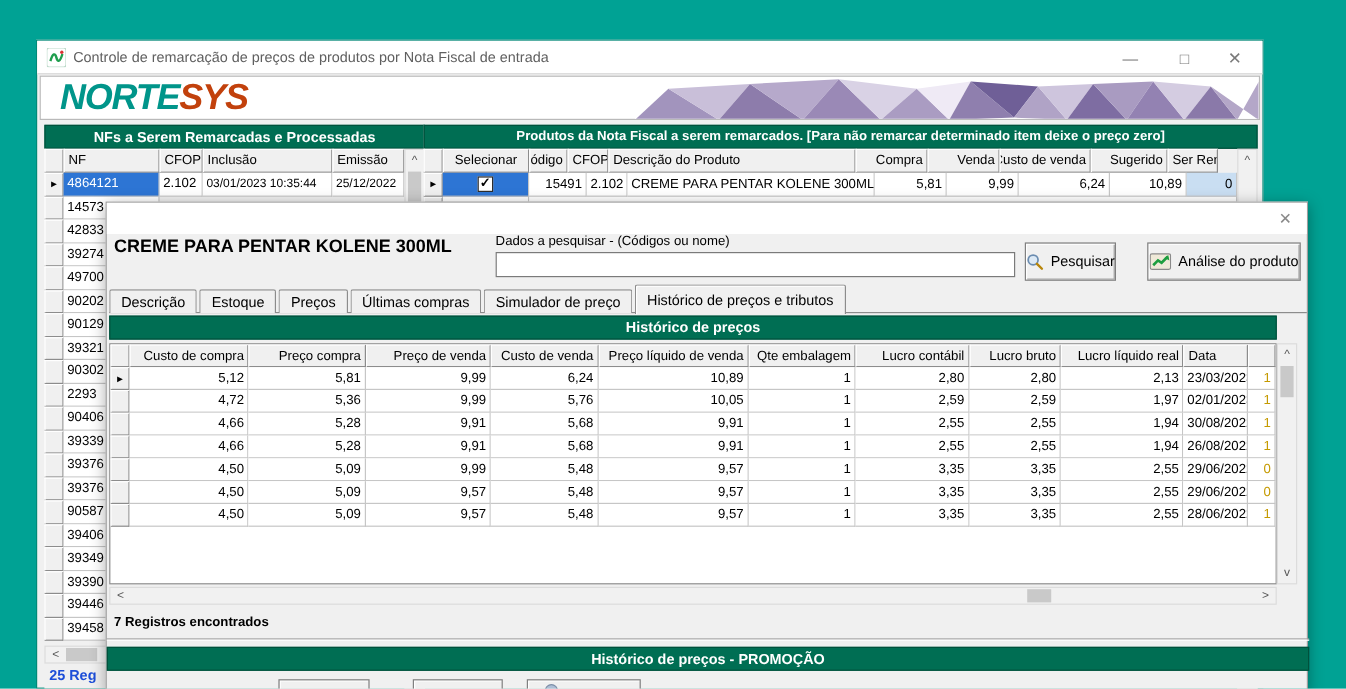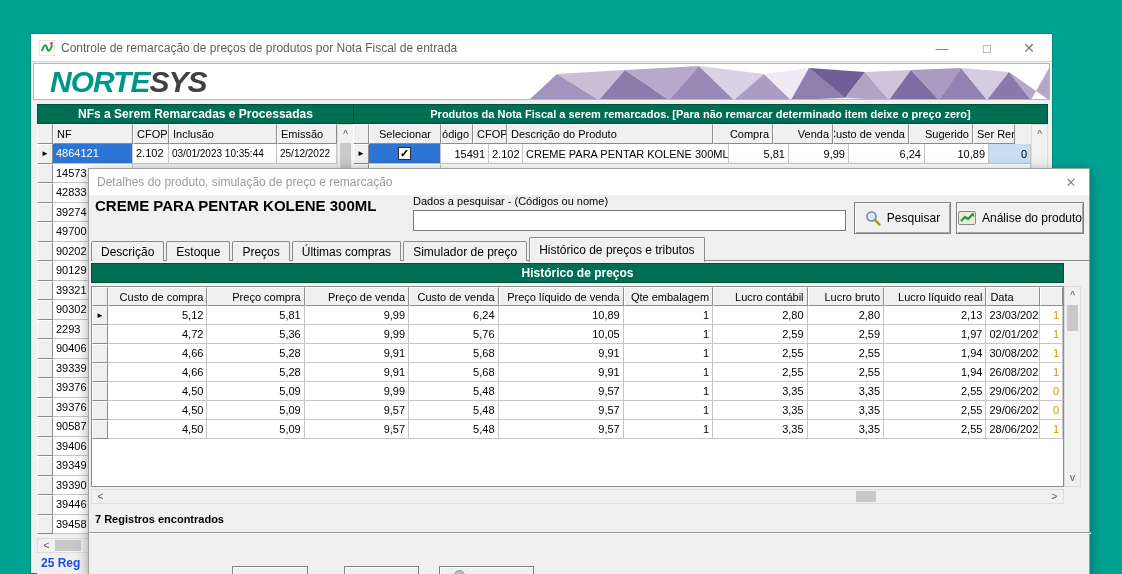--- a/index.html
+++ b/index.html
@@ -16,21 +16,21 @@
   .appicon { position:absolute; left:8px; top:6px; width:16px; height:16px; }
   .tbtn { position:absolute; top:0; width:30px; height:28px; display:flex; align-items:center;
     justify-content:center; color:#7a7a7a; font-size:13px; cursor:default; }
   .tbtn.min { right:95px; } .tbtn.max { right:50px; } .tbtn.cls { right:8px; font-size:14px; }
 
   
   .banner { position:absolute; left:2px; top:29px; width:1017px; height:37px; background:#ffffff;
     border:1px solid #b9b9b9; overflow:hidden; }
   .logo { position:absolute; left:16px; top:1px; font-style:italic; font-weight:bold; font-size:30px;
     letter-spacing:-1px; white-space:nowrap; }
-  .logo .p1 { color:#00958a; } .logo .p2 { color:#404040;font-style:italic; }
+  .logo .p1 { color:#00958a; } .logo .p2 { color:#c2410c;font-style:italic; }
   .banner svg { position:absolute; right:0; top:0; }
 
   
   .panel { position:absolute; background:#f0f0f0; }
   .left-panel  { left:6px;  top:70px; width:317px; height:470px; }
   .right-panel { left:322px; top:70px; width:695px; height:470px; }
   .gbar { background:#006e53; color:#fff; font-weight:bold; font-size:12px; display:flex;
     align-items:center; justify-content:center; border:1px solid #00513c; white-space:nowrap; overflow:hidden; }
   .phdr { position:absolute; left:0; top:0; width:100%; height:20px; }
   .right-panel .phdr { font-size:11px; }
@@ -65,21 +65,21 @@
   .dtitle { position:absolute; left:8px; top:6px; font-size:12px; color:#9b9b9b; white-space:nowrap; }
   .dclose { position:absolute; right:8px; top:4px; width:20px; height:18px; color:#8a8a8a; font-size:13px;
     display:flex; align-items:center; justify-content:center; }
   .pname { position:absolute; left:6px; top:28px; font-size:15px; font-weight:bold; color:#000; white-space:nowrap; }
   .slabel { position:absolute; left:324px; top:26px; font-size:11px; color:#000; }
   .sinput { position:absolute; left:324px; top:41px; width:433px; height:21px; background:#fff;
     border:1px solid #7a7a7a; font-size:12px; padding:0 4px; font-family:"Liberation Sans", sans-serif; }
   .btn3d { position:absolute; height:32px; background:#f0f0f0; border:1px solid #808080;
     box-shadow:inset 1px 1px 0 #fff, inset -1px -1px 0 #a5a5a5; display:flex; align-items:center;
     justify-content:center; gap:6px; font-size:12px; color:#000; }
-  .btn-pesq { left:765px; top:33px; width:97px; }
+  .btn-pesq { left:765px; top:33px; width:76px; }
   .btn-anal { left:867px; top:33px; width:128px; }
 
   .tabstrip { position:absolute; left:2px; top:70px; width:998px; height:22px; display:flex;
     align-items:flex-end; }
   .tabline { position:absolute; left:2px; top:91px; width:998px; height:1px; background:#8c8c8c; }
   .tab { background:#f0f0f0; border:1px solid #8c8c8c; border-bottom:none; height:20px; padding:0 9px;
     display:flex; align-items:center; font-size:12px; margin-right:2px; border-radius:2px 2px 0 0;
     position:relative; white-space:nowrap; }
   .tab.active { height:25px; z-index:3; margin-bottom:-1px; box-shadow:inset 1px 1px 0 #fff; }
 
@@ -296,21 +296,20 @@
       </div>
 
       <div class="sb" style="left:678px;top:20px;width:17px;height:450px">
         <div class="sba" style="left:0;top:2px;width:15px;height:14px">^</div>
       </div>
     </div>
   </div>
 
   <div class="dialog">
     <div class="dtitlebar">
-      <span class="dtitle">Detalhes do produto, simulação de preço e remarcação</span>
       <div class="dclose">✕</div>
     </div>
 
     <div class="pname">CREME PARA PENTAR KOLENE 300ML</div>
     <div class="slabel">Dados a pesquisar - (Códigos ou nome)</div>
     <input class="sinput" type="text" value="" style="">
 
     <div class="btn3d btn-pesq">
       <svg width="16" height="16" viewBox="0 0 16 16">
         <circle cx="6.5" cy="6.5" r="4.5" fill="#dce9f5" stroke="#6b8cb0" stroke-width="1.6"></circle>
@@ -466,20 +465,21 @@
     </div>
 
     <div class="sb" style="left:2px;top:320px;width:973px;height:15px">
       <div class="sba" style="left:2px;top:0;width:13px;height:13px">&lt;</div>
       <div class="sbt" style="left:764px;top:1px;width:20px;height:11px"></div>
       <div class="sba" style="right:2px;top:0;width:13px;height:13px">&gt;</div>
     </div>
 
     <div class="status">7 Registros encontrados</div>
     <div class="divider"></div>
+    <div class="gbar promobar">Histórico de preços - PROMOÇÃO</div>
 
     <div class="pbtn" style="left:143px;width:76px"></div>
     <div class="pbtn" style="left:255px;width:75px"></div>
     <div class="pbtn" style="left:350px;width:95px">
       <div class="circ"></div>
     </div>
   </div>
 
 </div>
 

